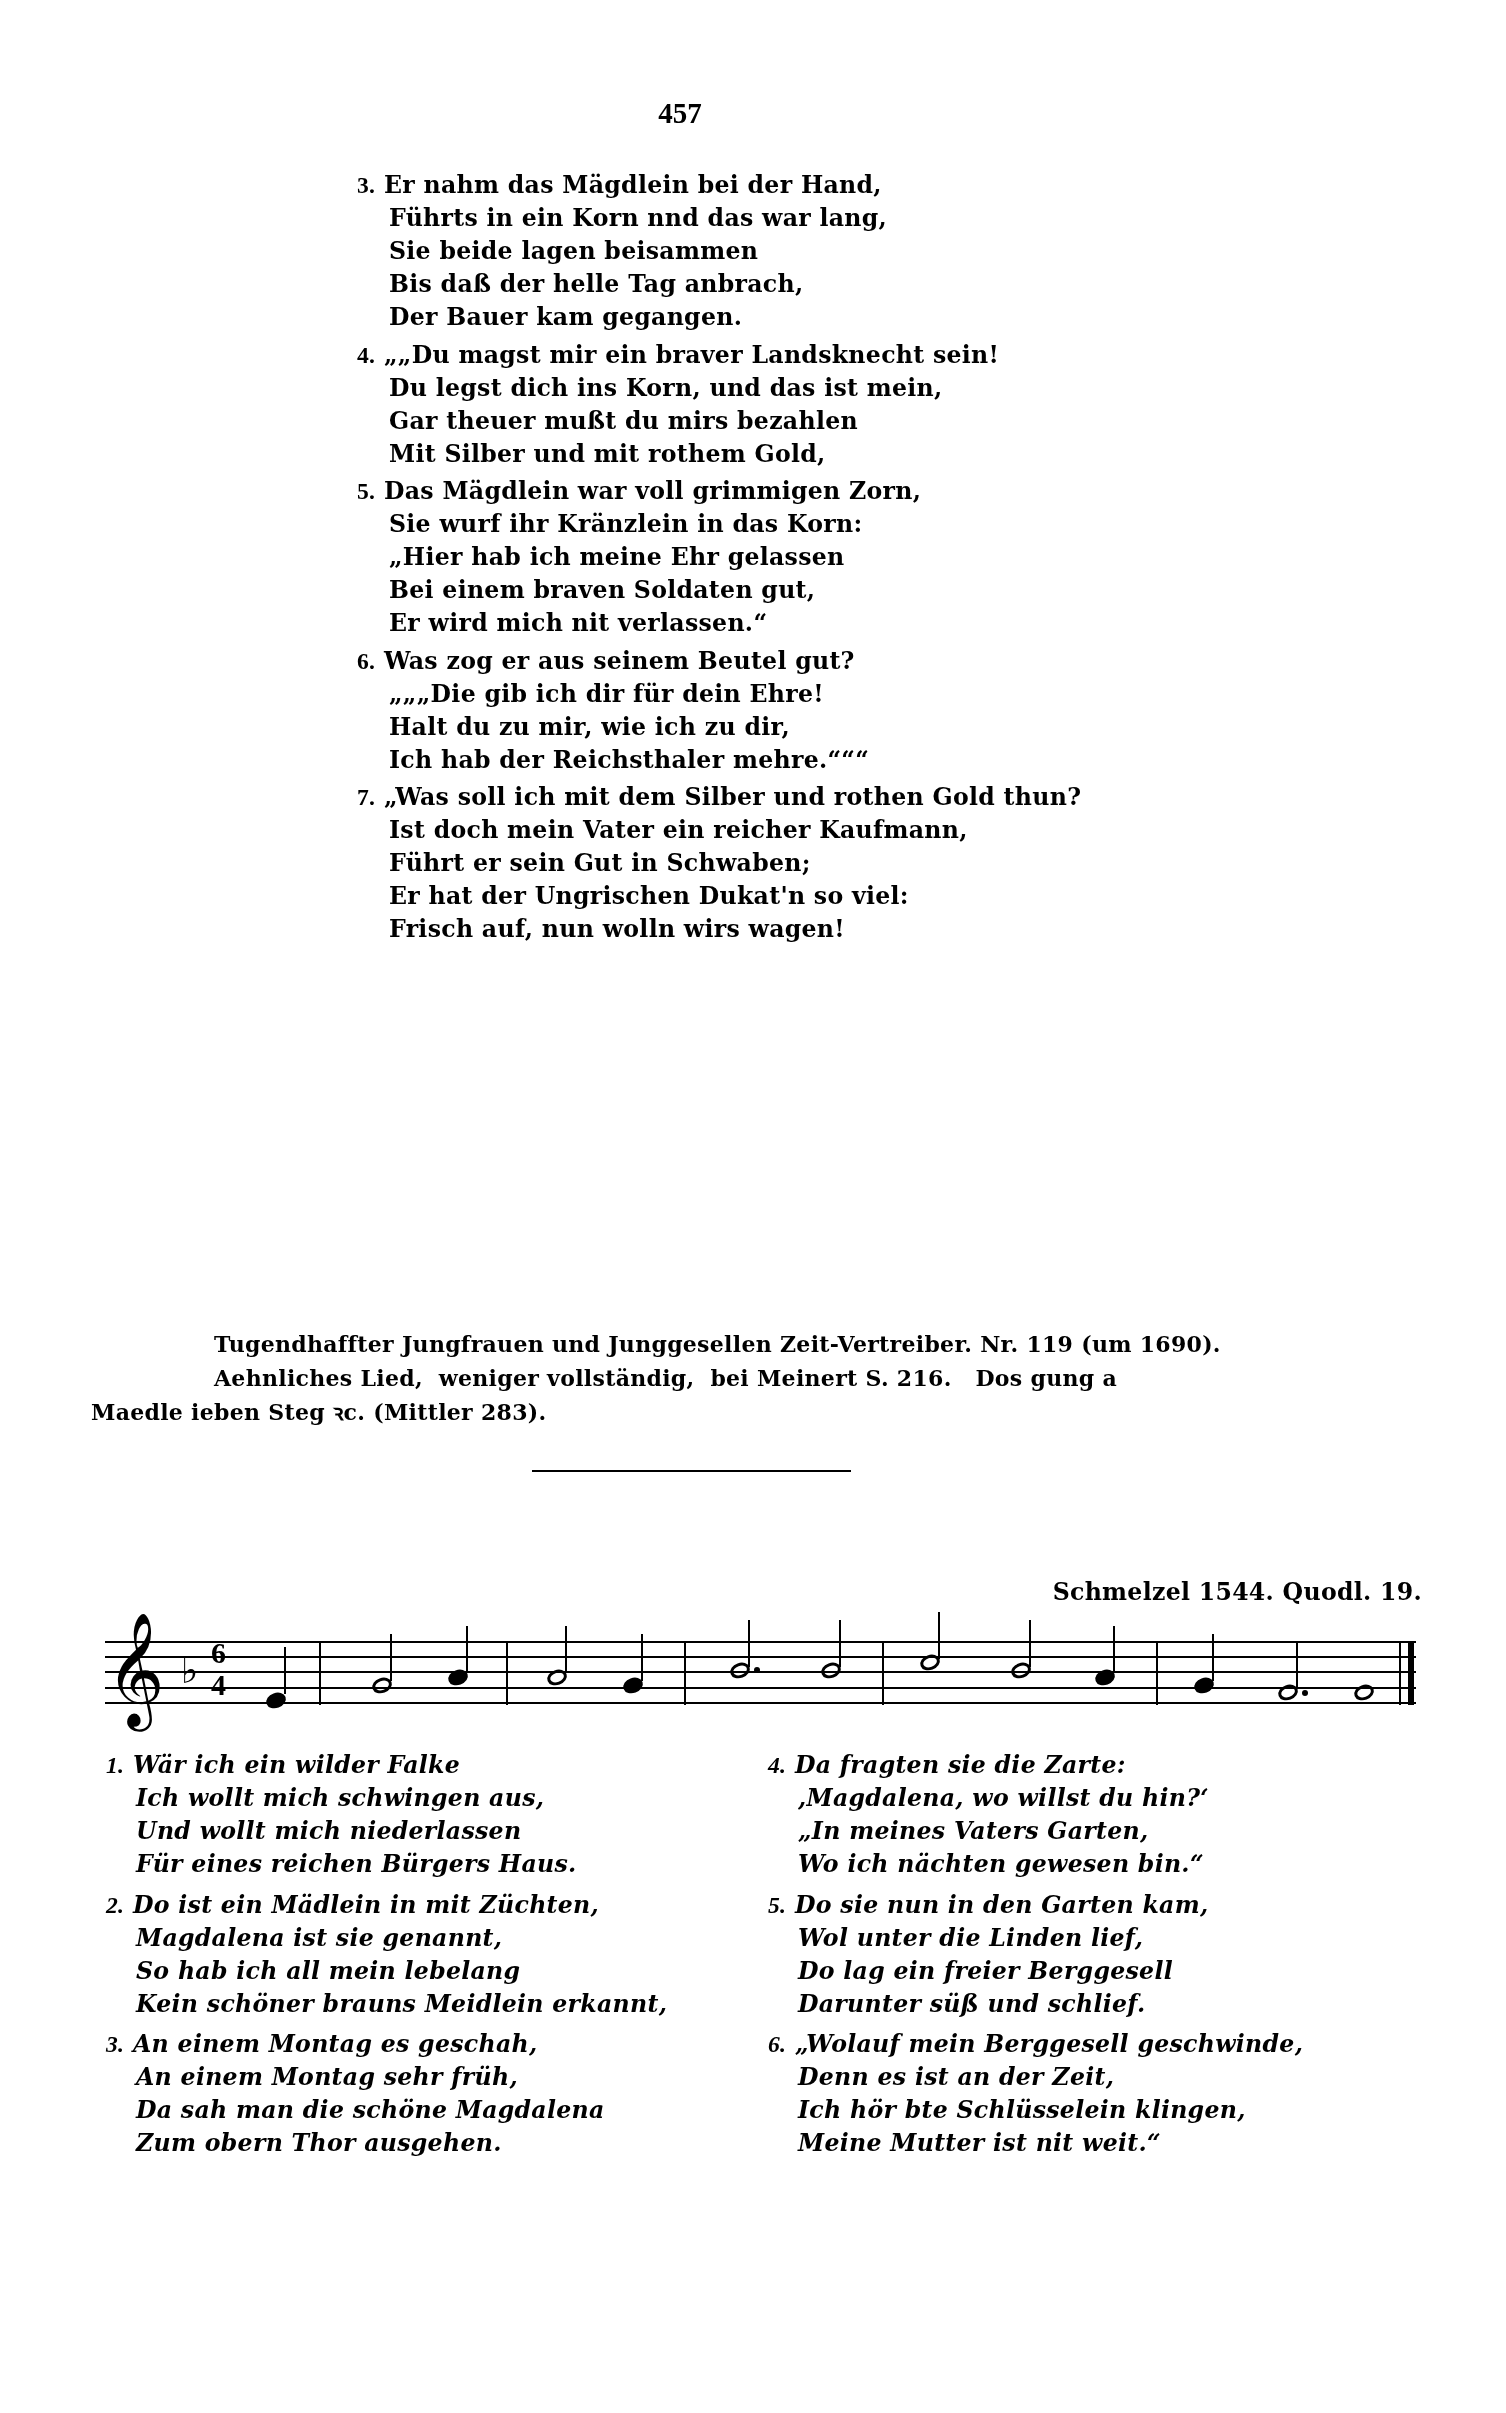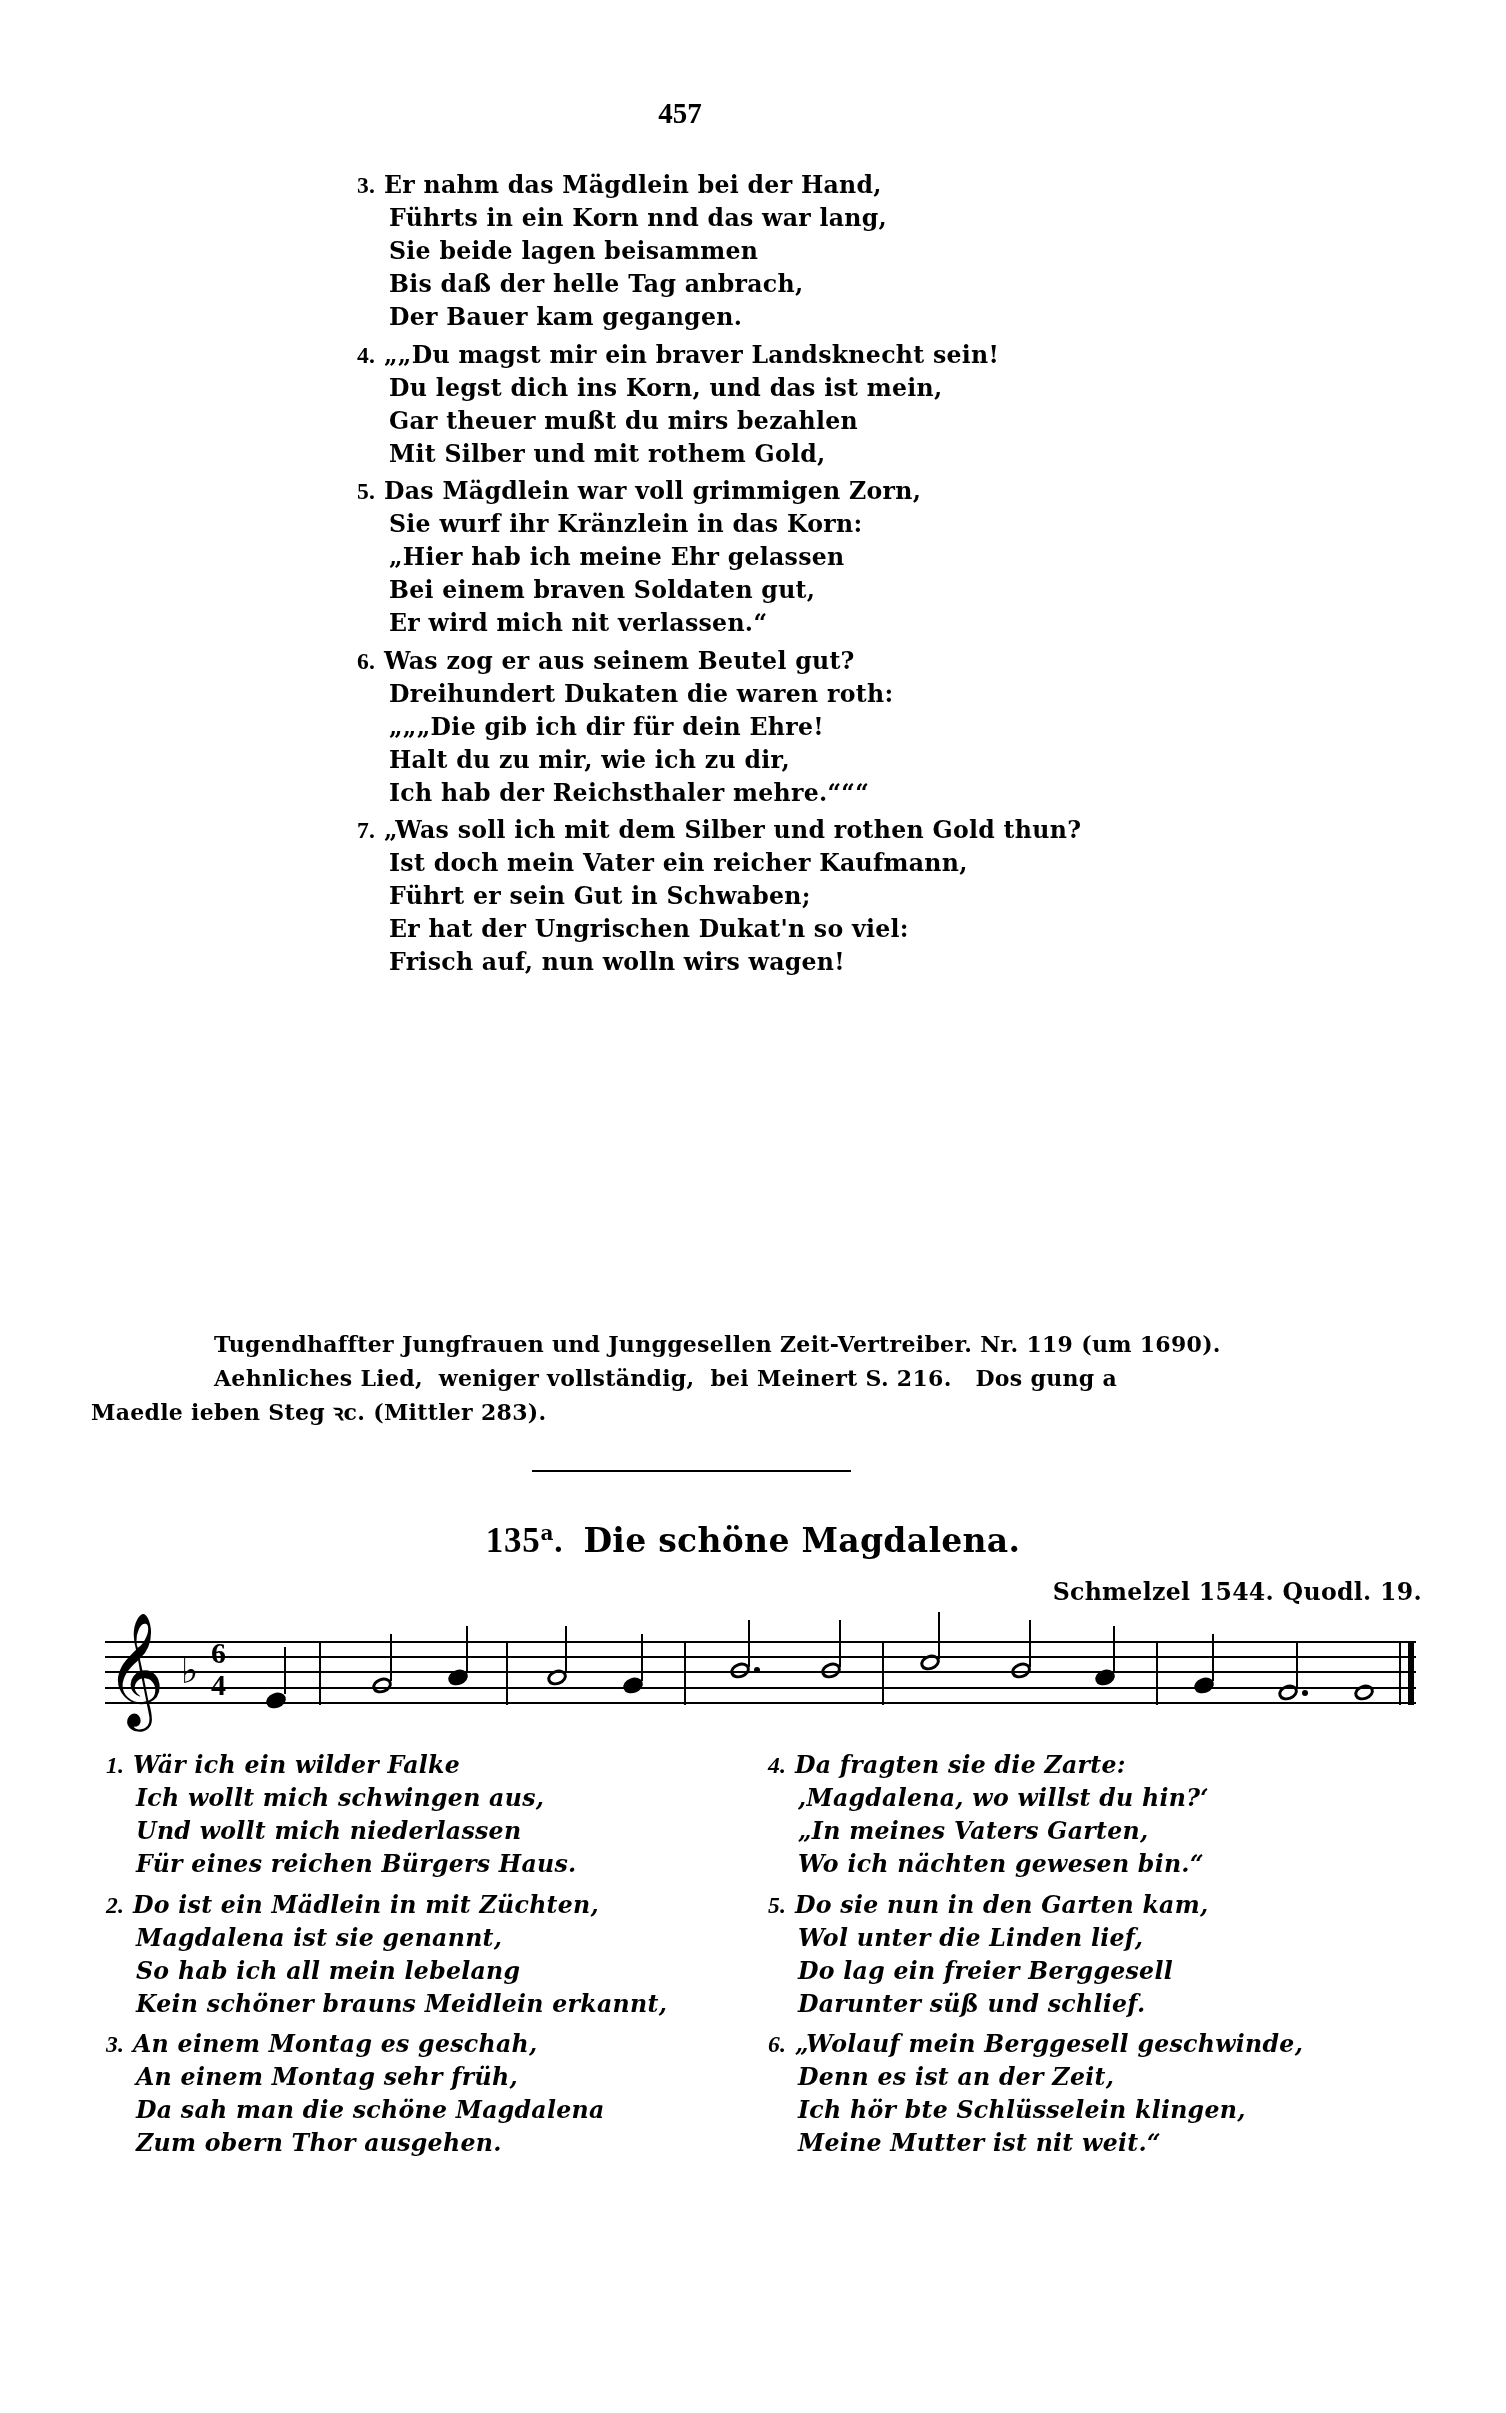--- a/index.html
+++ b/index.html
@@ -274,21 +274,20 @@
     <div class="stanza">
       <span class="line first frak"><span class="num">5.</span><span>Das Mägdlein war voll grimmigen Zorn,</span></span>
       <span class="line cont frak">Sie wurf ihr Kränzlein in das Korn:</span>
       <span class="line cont frak">„Hier hab ich meine Ehr gelassen</span>
       <span class="line cont frak">Bei einem braven Soldaten gut,</span>
       <span class="line cont frak">Er wird mich nit verlassen.“</span>
     </div>
 
     <div class="stanza">
       <span class="line first frak"><span class="num">6.</span><span>Was zog er aus seinem Beutel gut?</span></span>
-      <span class="line cont frak">Dreihundert Dukaten die waren roth:</span>
       <span class="line cont frak">„„„Die gib ich dir für dein Ehre!</span>
       <span class="line cont frak">Halt du zu mir, wie ich zu dir,</span>
       <span class="line cont frak">Ich hab der Reichsthaler mehre.“““</span>
     </div>
 
     <div class="stanza">
       <span class="line first frak"><span class="num">7.</span><span>„Was soll ich mit dem Silber und rothen Gold thun?</span></span>
       <span class="line cont frak">Ist doch mein Vater ein reicher Kaufmann,</span>
       <span class="line cont frak">Führt er sein Gut in Schwaben;</span>
       <span class="line cont frak">Er hat der Ungrischen Dukat'n so viel:</span>
@@ -298,23 +297,20 @@
   </div>
 
   <div class="source-note frak">
     <span class="ln l1">Tugendhaffter Jungfrauen und Junggesellen Zeit-Vertreiber. Nr. 119 (um 1690).</span>
     <span class="ln l2">Aehnliches Lied,  weniger vollständig,  bei Meinert S. 216.   Dos gung a</span>
     <span class="ln l3">Maedle ieben Steg ꝛc. (Mittler 283).</span>
   </div>
 
   <div class="rule"></div>
 
-  <div class="song-title">
-    <span class="songnum">135</span><span class="sup">a</span><span style="font-family:'Liberation Serif',serif;">.</span><span class="title-text frak">Die schöne Magdalena.</span>
-  </div>
   <div class="song-source frak">Schmelzel 1544. Quodl. 19.</div>
 
   <div class="music">
     <div class="staff-lines">
       <i></i>
         <i></i>
         <i></i>
         <i></i>
         <i></i>
     </div>

